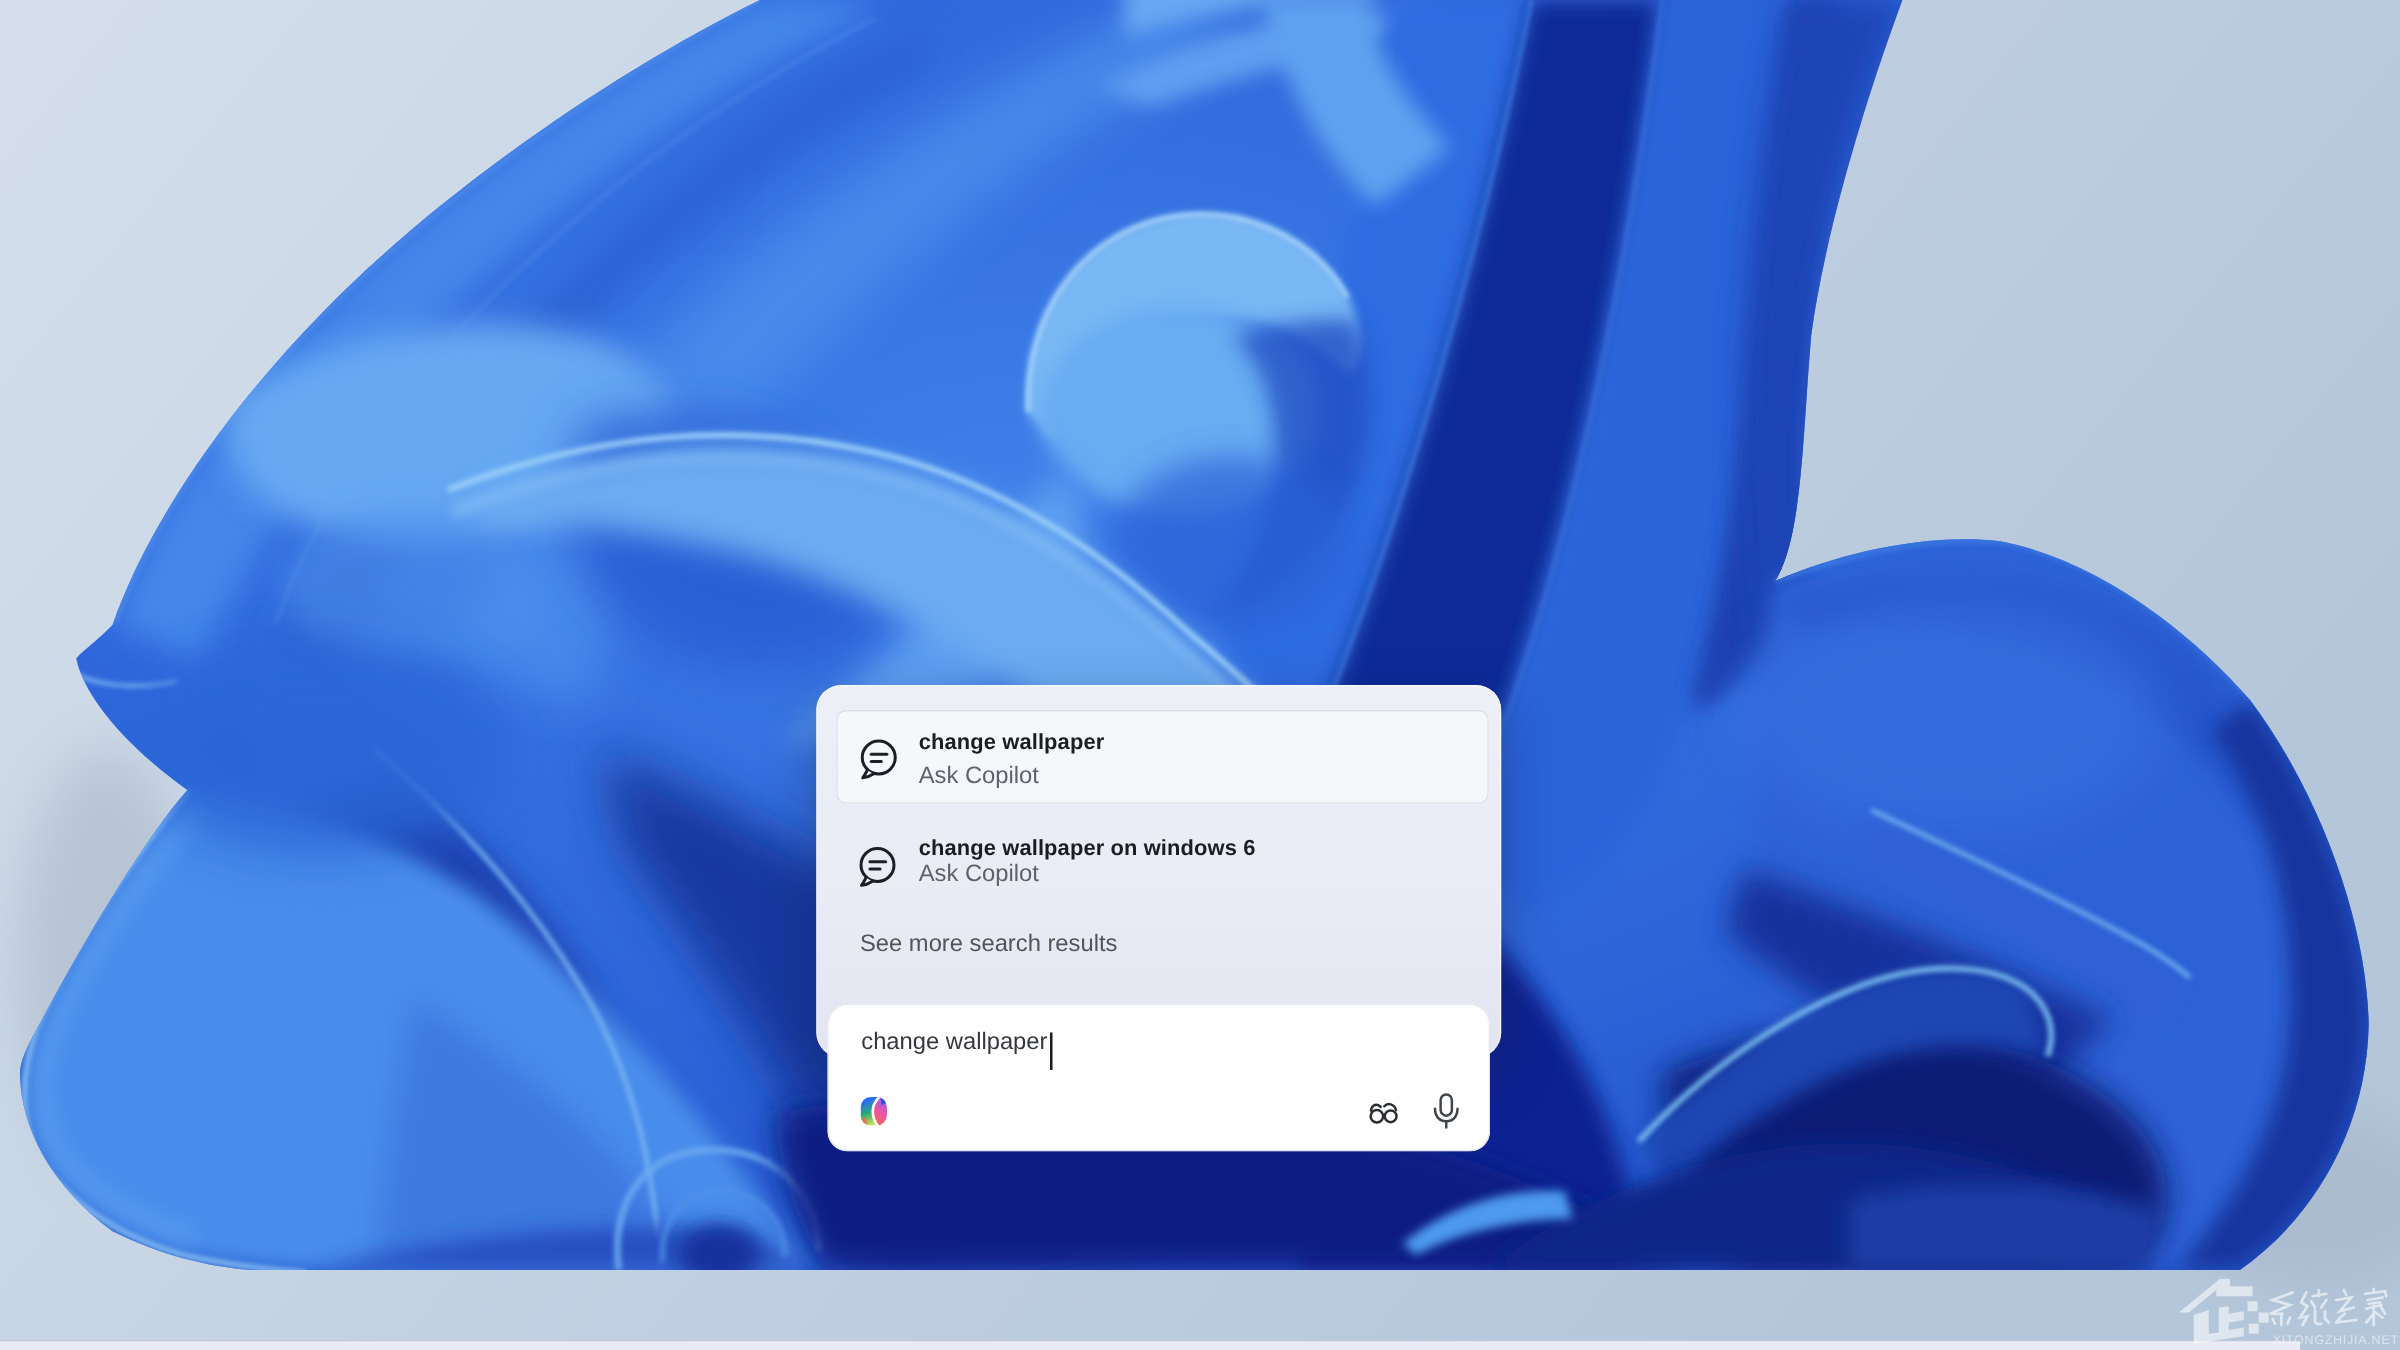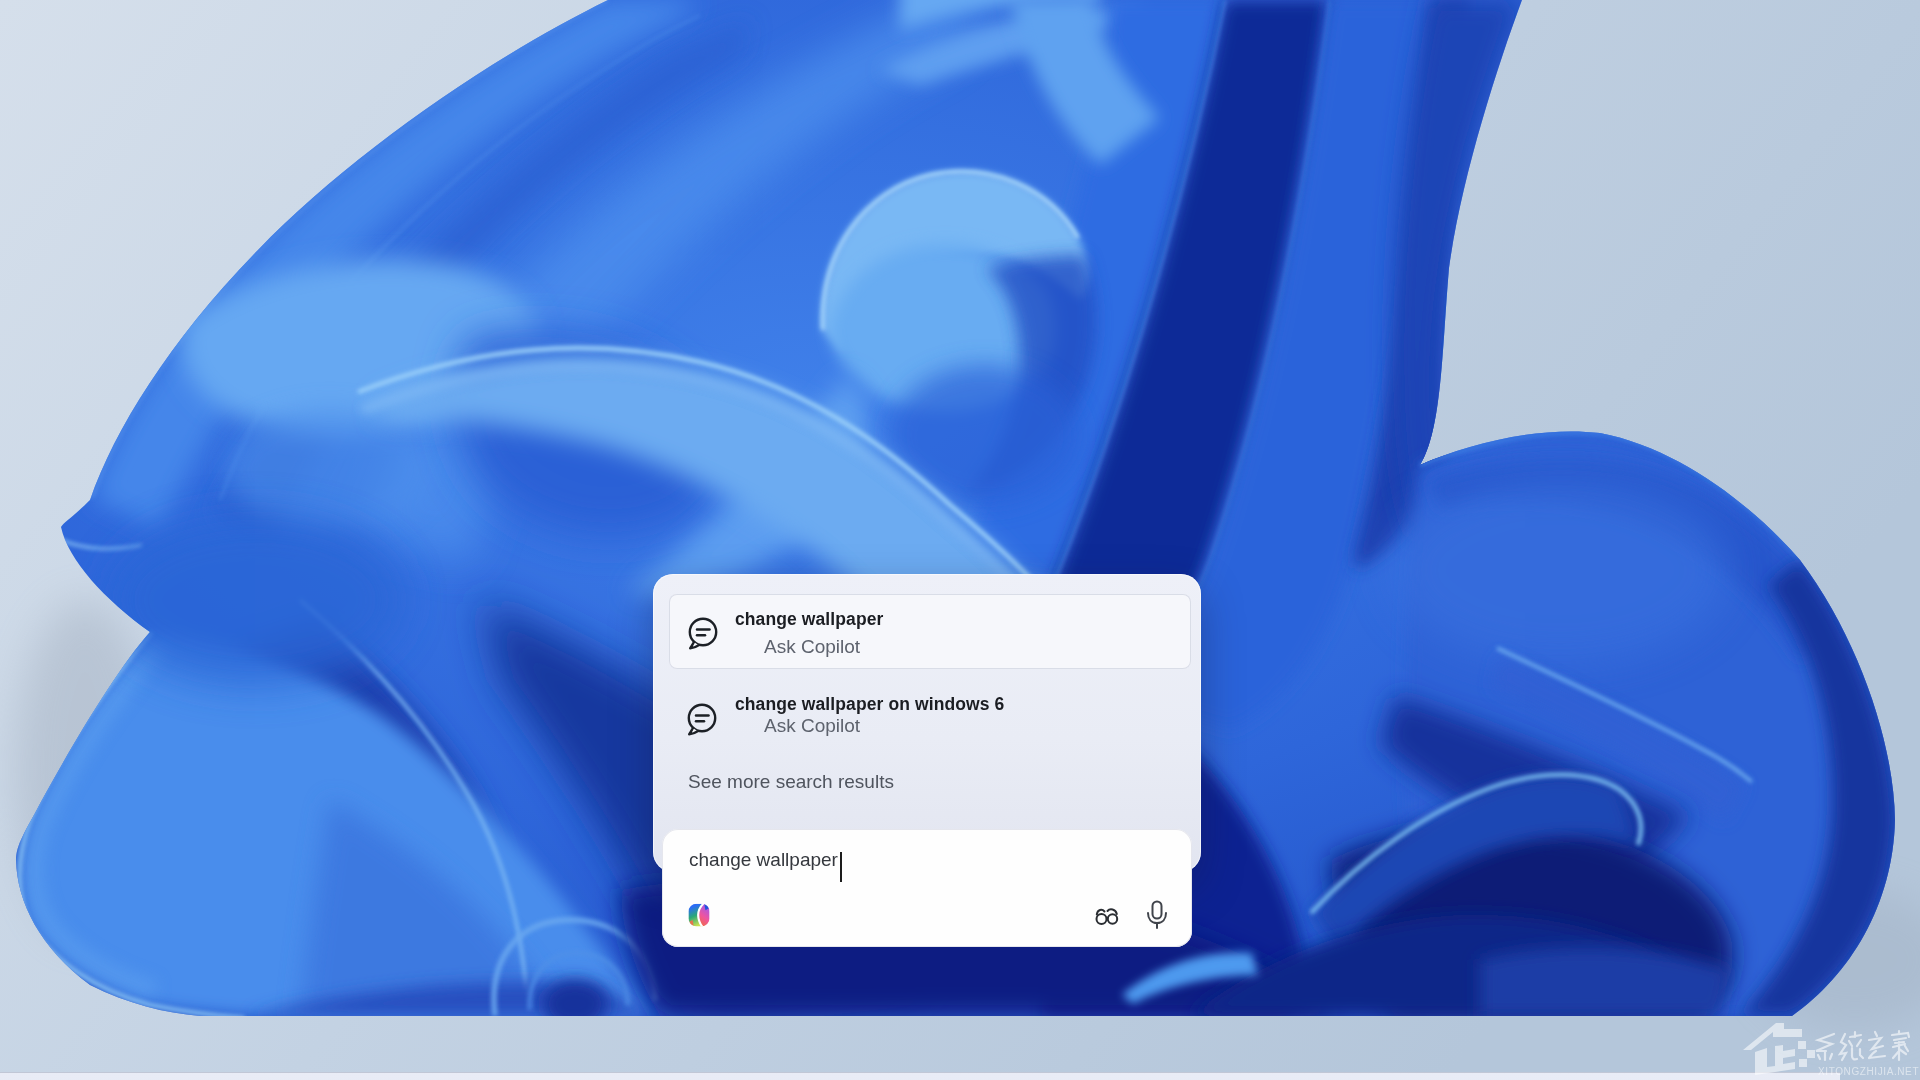--- a/index.html
+++ b/index.html
@@ -8,27 +8,27 @@
   .wall{position:absolute;left:0;top:0;}
   
   .taskbar{position:absolute;left:0;top:1072px;width:1840px;height:64px;
     background:linear-gradient(180deg,#e9ecf6 0%,#e3e7f3 100%);
     border-top:1px solid rgba(130,140,160,0.35);}
   .tbicon{position:absolute;top:0;}
   .pill{position:absolute;left:731px;top:10px;width:93px;height:48px;border-radius:24px;
     background:#eef1fb;box-shadow:0 1px 3px rgba(60,70,100,0.3), inset 0 0 0 1px rgba(255,255,255,0.7);}
   .pill .d{position:absolute;top:30px;width:7px;height:7px;border-radius:50%;background:#565b63;}
   
-  .popup{position:absolute;left:653px;top:574px;width:548px;height:298px;border-radius:20px;
+  .popup{position:absolute;left:653px;top:548px;width:548px;height:298px;border-radius:20px;
     background:linear-gradient(180deg,#eef0f8 0%,#e9ecf5 55%,#e2e5f0 100%);
     box-shadow:0 16px 42px rgba(20,30,70,0.38), inset 0 0 0 1px rgba(255,255,255,0.55);}
   .card1{position:absolute;left:16px;top:20px;width:522px;height:75px;border-radius:8px;
     background:#f6f7fb;box-shadow:inset 0 0 0 1px rgba(214,217,228,0.9);}
   .t1{position:absolute;font-size:17.5px;font-weight:700;color:#1b1d22;letter-spacing:0.1px;}
-  .t2{position:absolute;font-size:19px;color:#5d626d;margin-left:29px;}
+  .t2{position:absolute;font-size:19px;color:#5d626d;}
   .seemore{position:absolute;left:35px;top:197px;font-size:19px;color:#4f545e;}
   .inputbox{position:absolute;left:9px;top:255px;width:530px;height:118px;border-radius:16px;
     background:#fefefe;box-shadow:inset 0 0 0 1px rgba(226,227,235,0.9);}
   .query{position:absolute;left:27px;top:20px;font-size:19px;color:#35383e;}
   .caret{position:absolute;left:178px;top:23px;width:2px;height:30px;background:#1c1c1c;}
   
   .wm{position:absolute;left:1742px;top:1018px;width:178px;height:62px;opacity:0.62;}
 </style>
 </head>
 <body>

